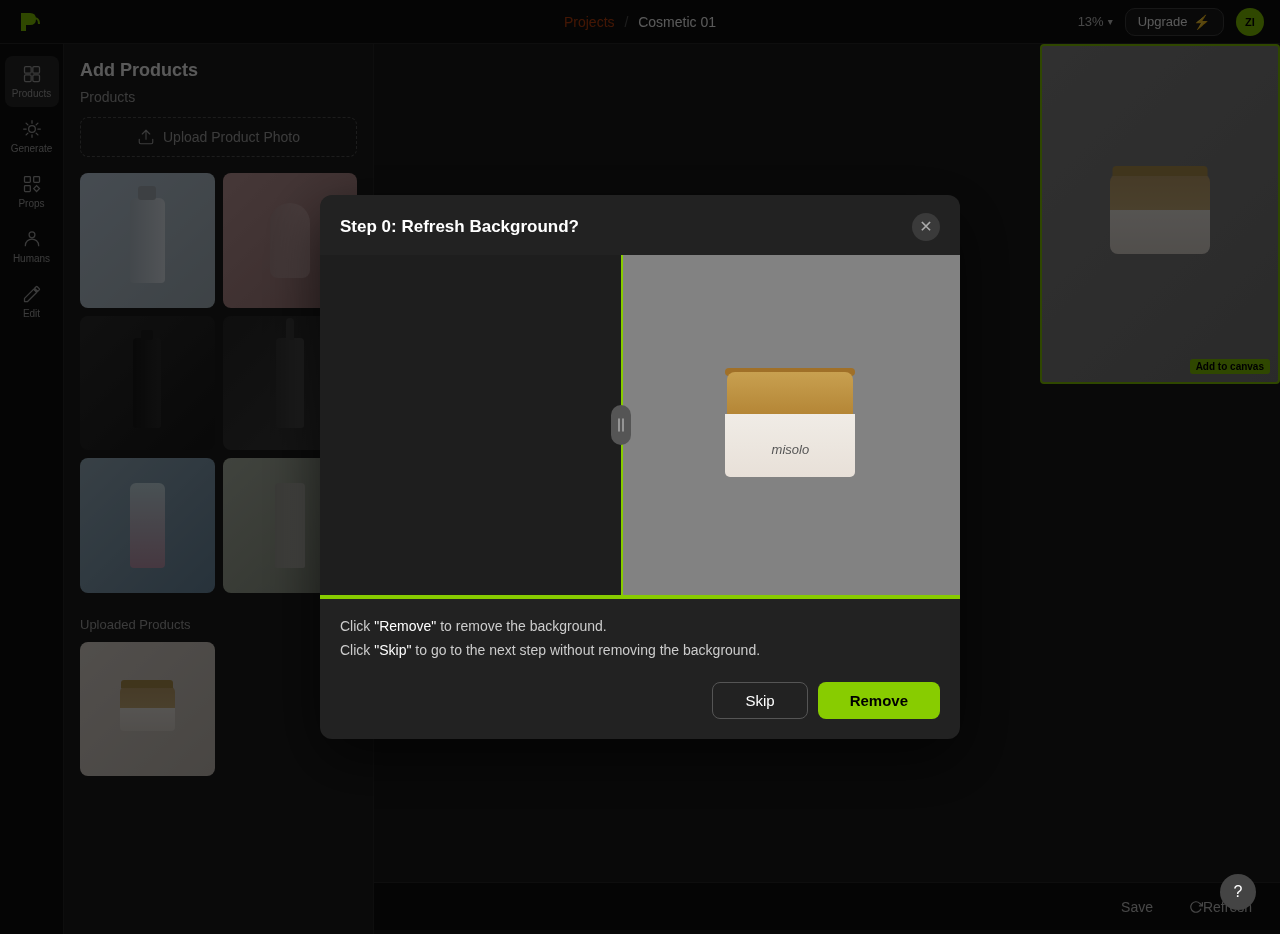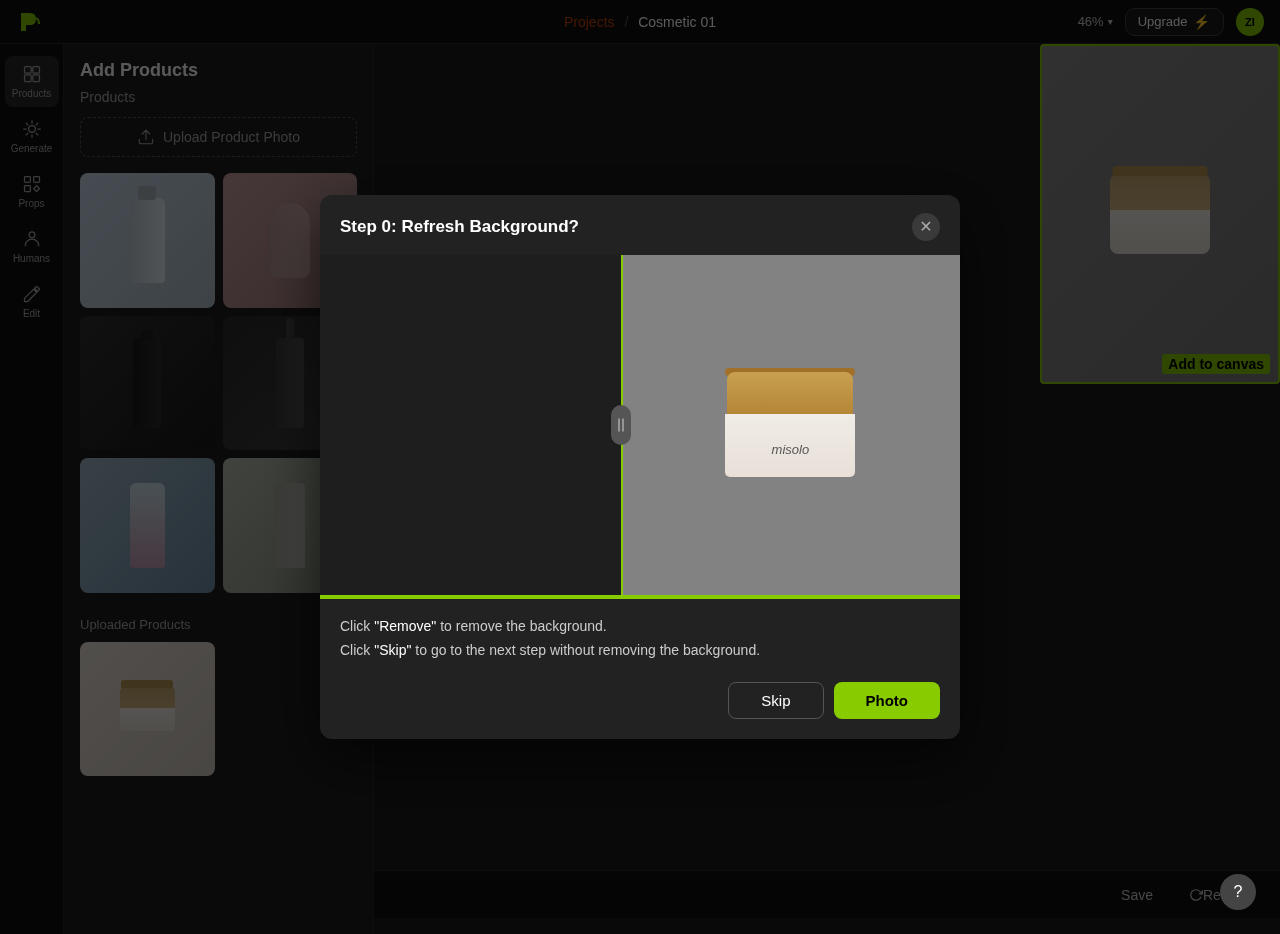--- a/index.html
+++ b/index.html
@@ -361,21 +361,21 @@
       transform: translateX(-50%);
       width: 95px;
       height: 10px;
       background: #b89850;
       border-radius: 4px 4px 0 0;
     }
 
     
     .canvas-bottom-bar {
       position: absolute;
-      bottom: 16px;
+      bottom: 4px;
       right: 0;
       width: calc(1280px - 64px - 310px);
       height: 48px;
       background: #111;
       border-top: 1px solid #2a2a2a;
       display: flex;
       align-items: center;
       justify-content: flex-end;
       padding: 0 16px;
       gap: 12px;
@@ -601,21 +601,21 @@
       cursor: pointer;
     }
 
     
     .add-to-canvas-tag {
       position: absolute;
       bottom: 8px;
       right: 8px;
       background: #88cc00;
       color: #000;
-      font-size: 14px;
+      font-size: 10px;
       font-weight: 700;
       padding: 2px 6px;
       border-radius: 3px;
     }
   </style>
 </head>
 <body>
 
 <div class="header">
   <div class="header-logo">
@@ -626,21 +626,21 @@
   </div>
 
   <div class="header-breadcrumb">
     <span style="color:#c2410c;cursor:pointer">Projects</span>
     <span style="color:#555;margin:0 6px">/</span>
     <span class="active">Cosmetic 01</span>
   </div>
 
   <div class="header-right">
     <div class="zoom-control">
-      <span>46%</span>
+      <span>13%</span>
       <span style="font-size:10px">▾</span>
     </div>
     <button class="upgrade-btn">
       <span>Upgrade</span>
       <span class="bolt">⚡</span>
     </button>
     <div class="avatar">
       <span>ZI</span>
     </div>
   </div>
@@ -805,21 +805,21 @@
       <div>
         Click <span class="highlight">"Skip"</span> to go to the next step without removing the background.
       </div>
     </div>
 
     <div class="modal-actions">
       <button class="btn-skip">
         <span>Skip</span>
       </button>
       <button class="btn-remove">
-        <span>Photo</span>
+        <span>Remove</span>
       </button>
     </div>
   </div>
 </div>
 
 <div class="help-btn">
   <span>?</span>
 </div>
 
 </body></html>

